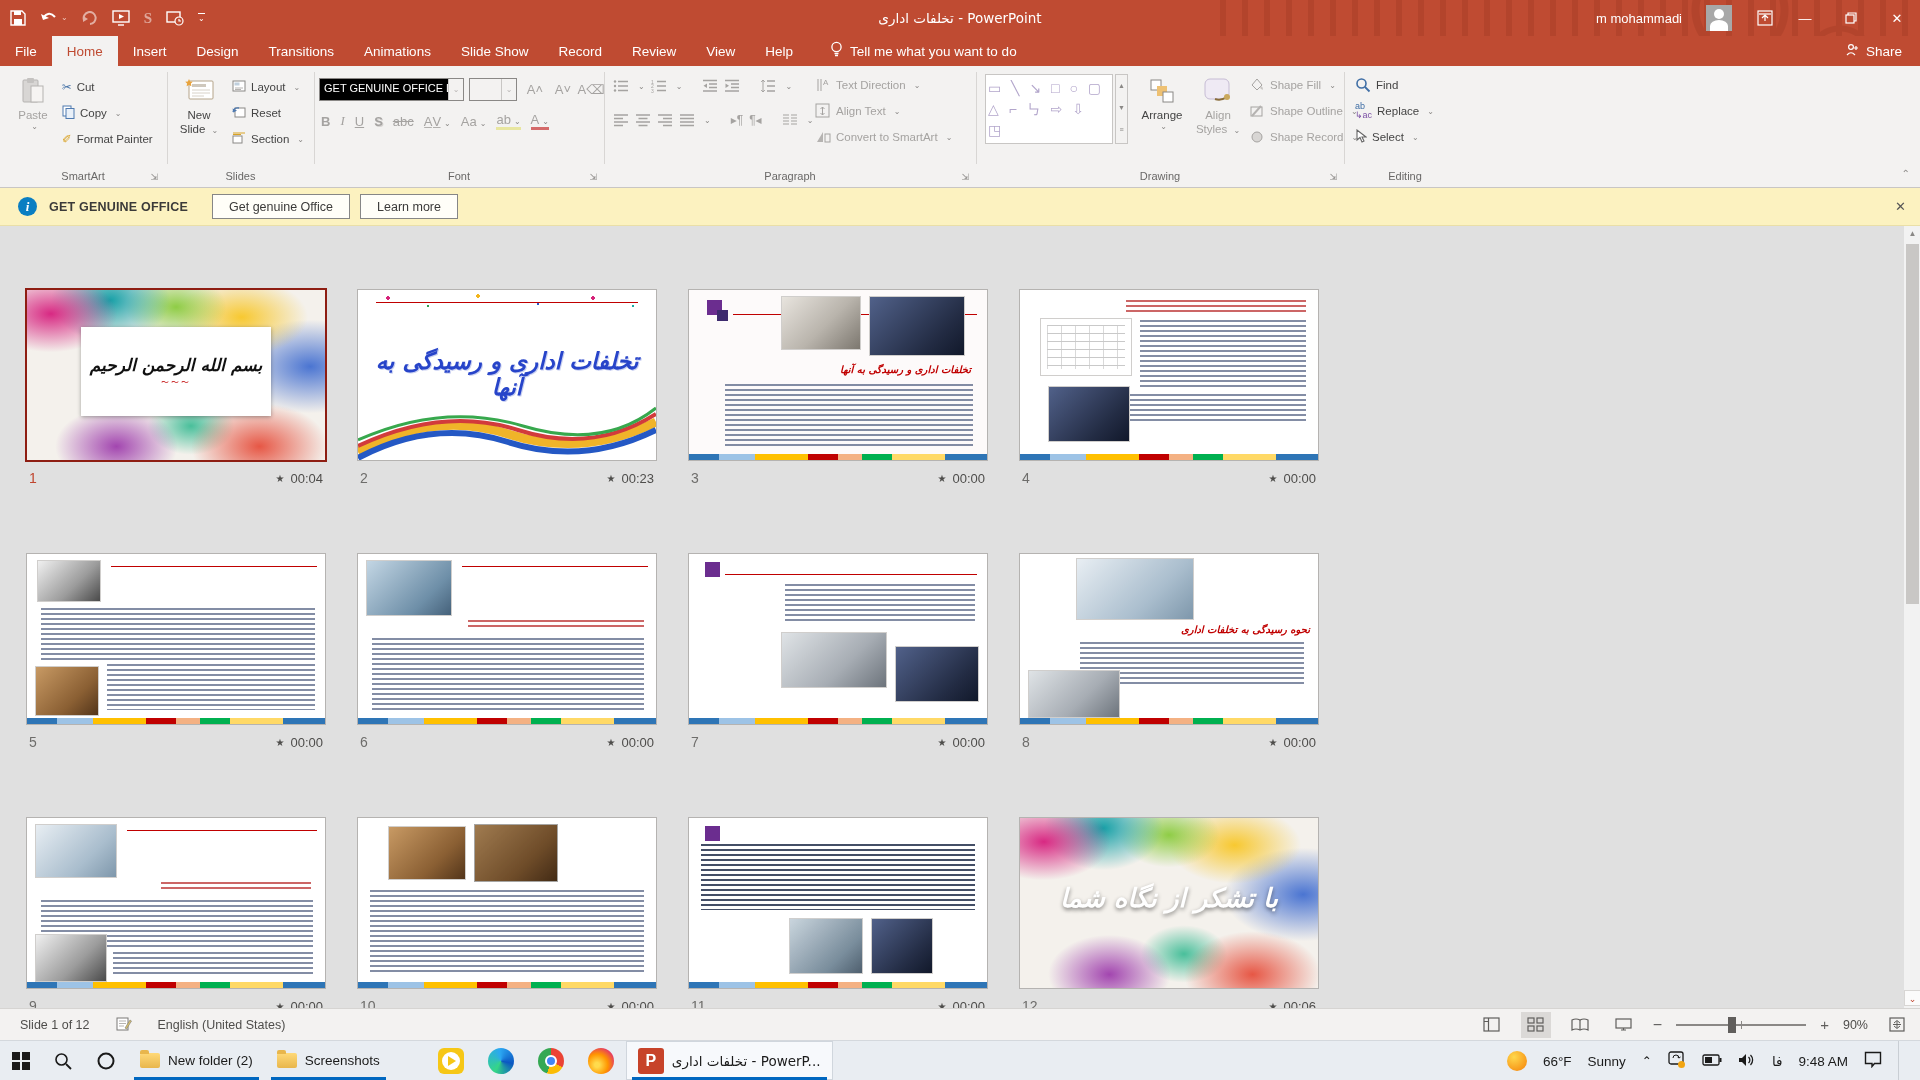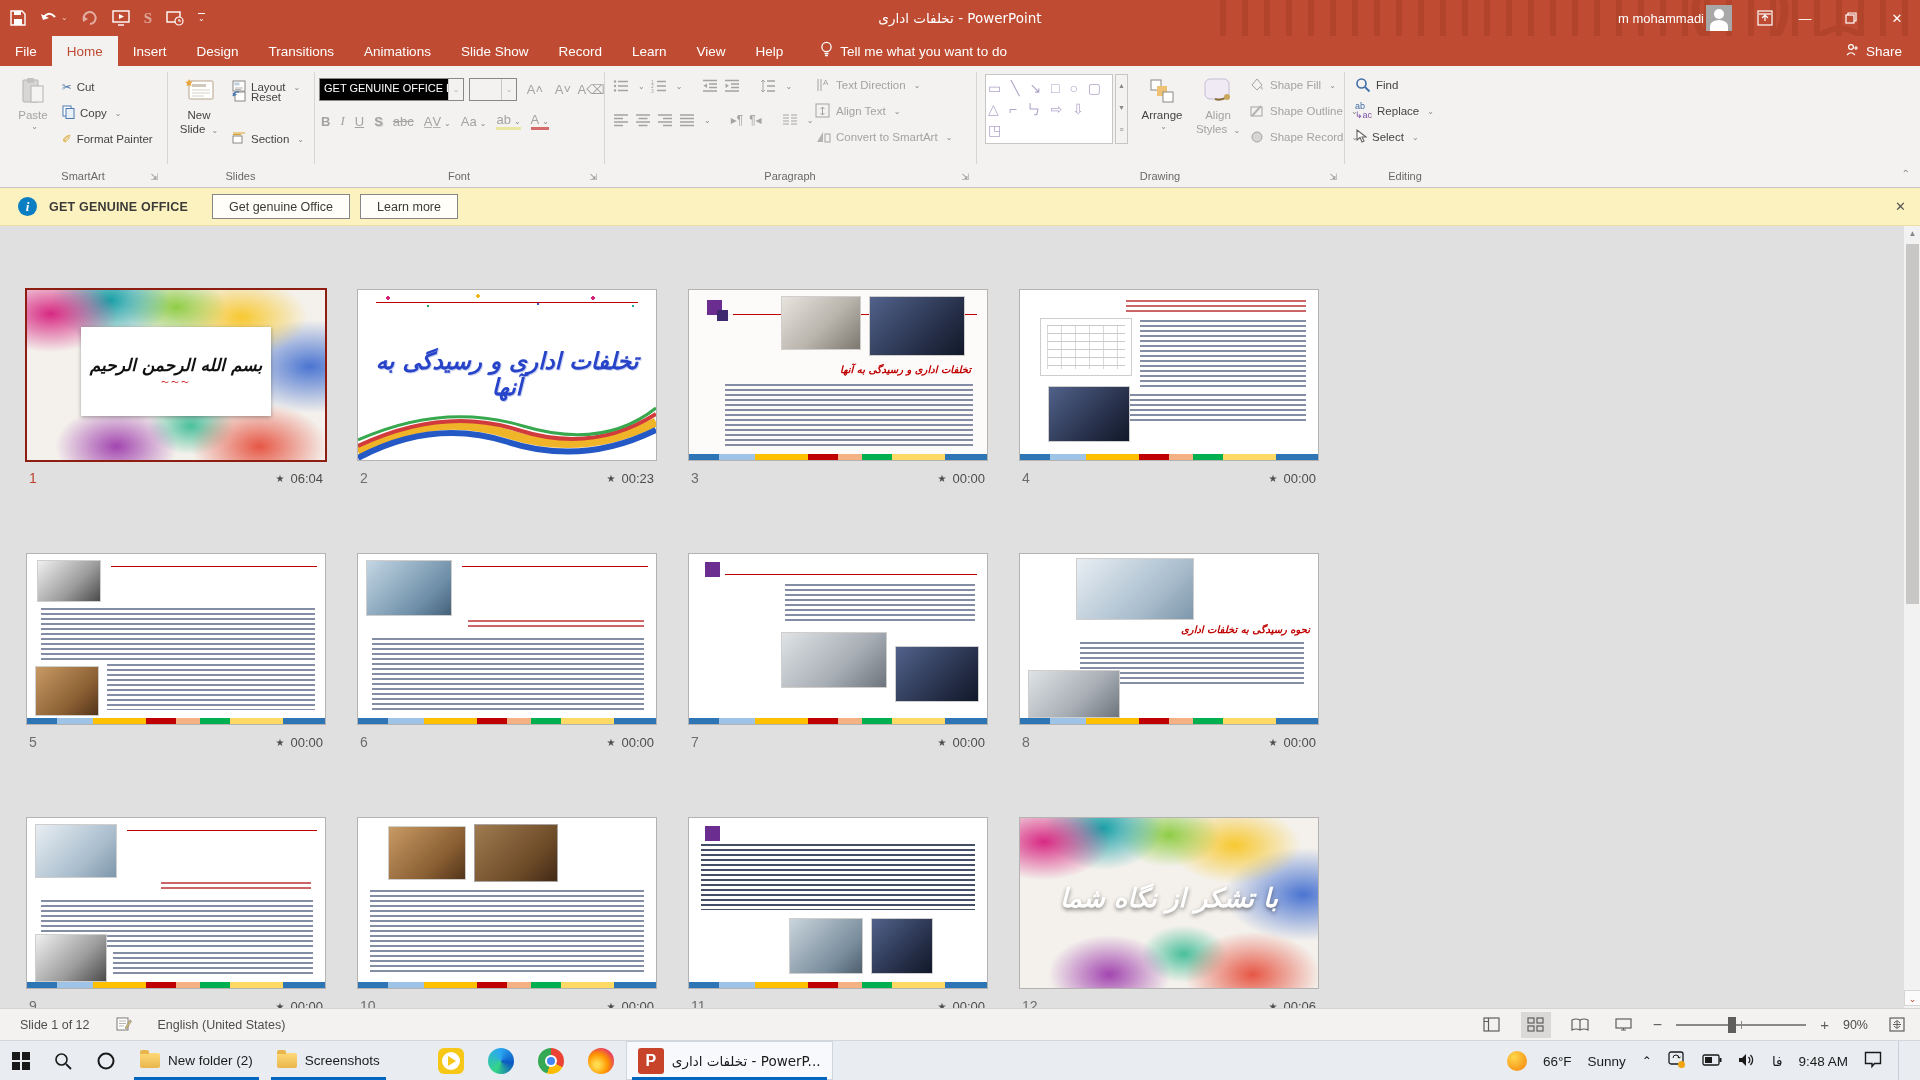--- a/index.html
+++ b/index.html
@@ -13,21 +13,21 @@
   #titlebar .deco { position:absolute; right:0; top:0; width:700px; height:92px; opacity:.18;
      background:
        radial-gradient(circle at 620px 60px, transparent 28px, #7e2714 29px 34px, transparent 35px),
        radial-gradient(circle at 520px 10px, transparent 40px, #7e2714 41px 48px, transparent 49px),
        repeating-linear-gradient(90deg, #7e2714 0 6px, transparent 6px 22px); }
   .qat { position:absolute; left:10px; top:0; height:36px; display:flex; align-items:center; gap:14px; z-index:2; }
   .qat .qi { color:#fff; font-size:15px; line-height:1; display:flex; align-items:center; }
   .qat svg { display:block; }
   #win-title { position:absolute; left:0; right:0; top:0; height:36px; text-align:center; line-height:36px; font-size:13.5px; color:#fff; z-index:1; }
   #tb-right { position:absolute; right:0; top:0; height:36px; display:flex; align-items:center; z-index:3; }
-  #user-name { font-size:13px; margin-right:2px; }
+  #user-name { font-size:13px; margin-right:24px; }
   #avatar { width:26px; height:26px; background:#a8a8a8; margin-right:16px; position:relative; overflow:hidden; }
   #avatar:before { content:""; position:absolute; left:8px; top:4px; width:10px; height:10px; border-radius:50%; background:#fff; }
   #avatar:after { content:""; position:absolute; left:4px; top:15px; width:18px; height:12px; border-radius:50% 50% 0 0; background:#fff; }
   .winbtn { width:46px; height:36px; display:flex; align-items:center; justify-content:center; color:#fff; font-size:13px; }
   .ribbon-display { width:34px; }
 
   
   #tabrow { position:absolute; left:0; top:36px; width:1920px; height:30px; background:#bf4b32; display:flex; align-items:stretch; color:#fff; }
   .tab { padding:0 15px; font-size:13.5px; display:flex; align-items:center; cursor:default; }
   .tab.active { background:#f3f2f1; color:#bf4b32; }
@@ -222,21 +222,21 @@
 
 <div id="tabrow">
   <div class="tab">File</div>
   <div class="tab active">Home</div>
   <div class="tab">Insert</div>
   <div class="tab">Design</div>
   <div class="tab">Transitions</div>
   <div class="tab">Animations</div>
   <div class="tab">Slide Show</div>
   <div class="tab">Record</div>
-  <div class="tab">Learn</div>
+  <div class="tab">Review</div>
   <div class="tab">View</div>
   <div class="tab">Help</div>
   <div id="tellme">
     <span><svg width="13" height="17" viewBox="0 0 13 17">
           <circle cx="6.5" cy="6" r="4.6" fill="none" stroke="#fff" stroke-width="1.3"></circle>
           <path d="M4.5 12.5 h4 M5 14.5 h3" stroke="#fff" stroke-width="1.3"></path>
         </svg></span>
     <span>Tell me what you want to do</span>
   </div>
   <div id="share-btn">
@@ -298,21 +298,21 @@
     </div>
     <div class="rowbtn" style="left:64px;top:10px">
         <span><svg width="14" height="12" viewBox="0 0 14 12">
             <rect x="1" y="1" width="12" height="10" fill="#fff" stroke="#8a8886"></rect>
             <rect x="2.5" y="2.5" width="5" height="3" fill="#bfcfdd"></rect>
             <path d="M3 8 h8 M3 9.5 h6" stroke="#b5b3b1"></path>
           </svg></span>
         <span>Layout</span>
         <span class="chev">⌄</span>
       </div>
-    <div class="rowbtn" style="left:64px;top:20px">
+    <div class="rowbtn" style="left:64px;top:36px">
         <span><svg width="14" height="12" viewBox="0 0 14 12">
             <rect x="3" y="2" width="10" height="9" fill="#fff" stroke="#8a8886"></rect>
             <path d="M1 6 Q2 1 7 2" fill="none" stroke="#4f7ab0" stroke-width="1.3"></path>
             <path d="M0.5 2.5 L1.5 6.5 L5 4.5 Z" fill="#4f7ab0"></path>
           </svg></span>
         <span>Reset</span>
       </div>
     <div class="rowbtn" style="left:64px;top:62px">
         <span><svg width="14" height="12" viewBox="0 0 14 12">
             <rect x="1" y="4" width="9" height="7" fill="#fff" stroke="#8a8886"></rect>
@@ -530,21 +530,21 @@
       <div class="swirl"></div>
       <div class="s1panel">
         <div class="s1text fa">بسم الله الرحمن الرحیم</div>
         <div class="s1sub">〜〜〜</div>
       </div>
     </div>
     <div class="caption">
       <span class="num selnum">1</span>
       <span class="tm">
           <span class="star">★</span>
-          <span>06:04</span>
+          <span>00:04</span>
         </span>
     </div>
   </div>
 
   <div class="cell" style="left:358px;top:64px">
     <div class="thumb">
       <div class="dots"></div>
       <div class="redline" style="left:18px;right:18px;top:12px;height:1px"></div>
       <div class="s2title fa">تخلفات اداری و رسیدگی به آنها</div>
       <svg style="position:absolute;left:0;bottom:0" width="298" height="58" viewBox="0 0 298 58">

